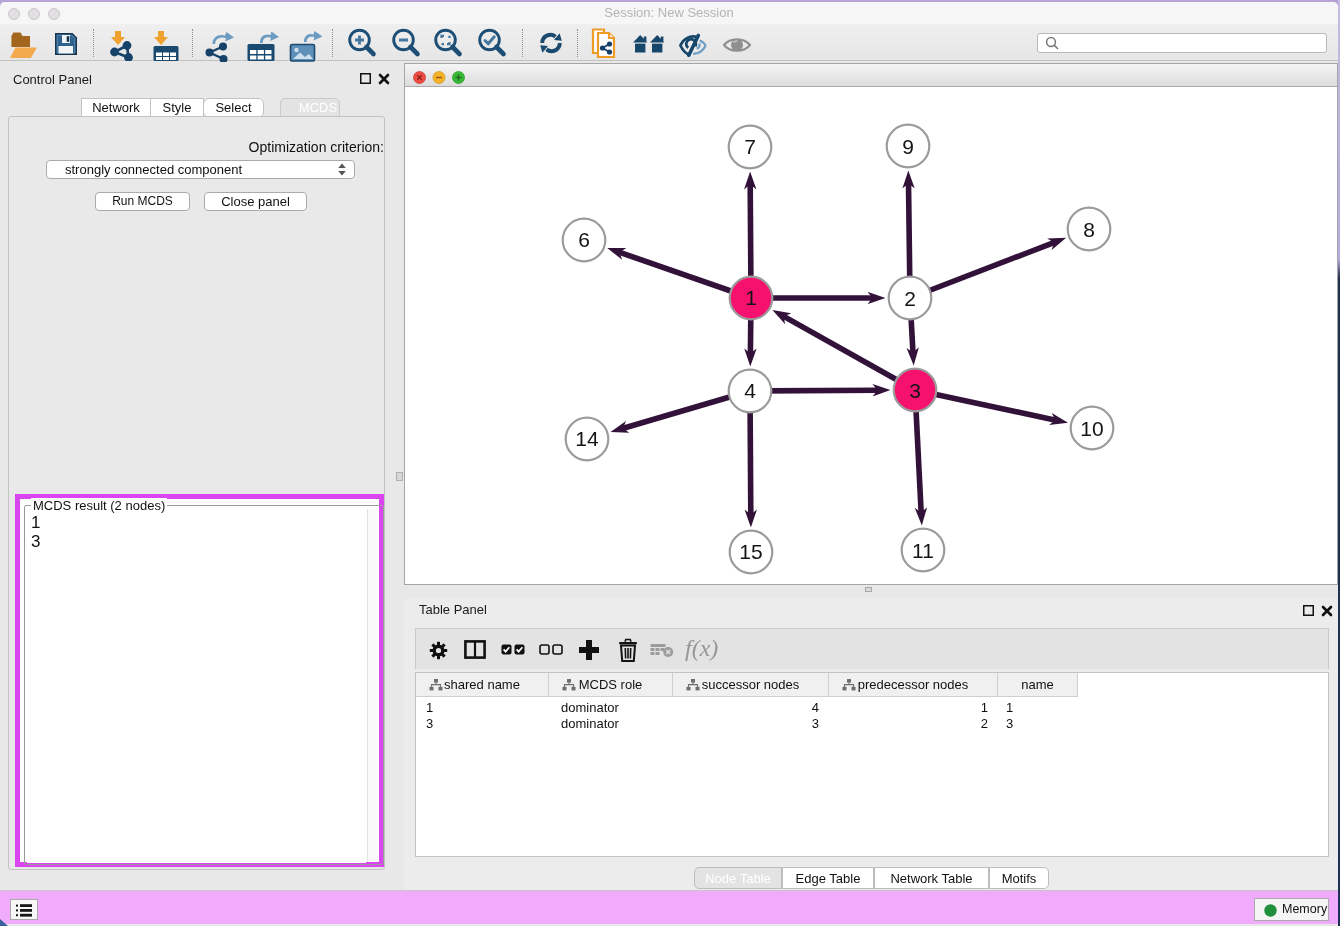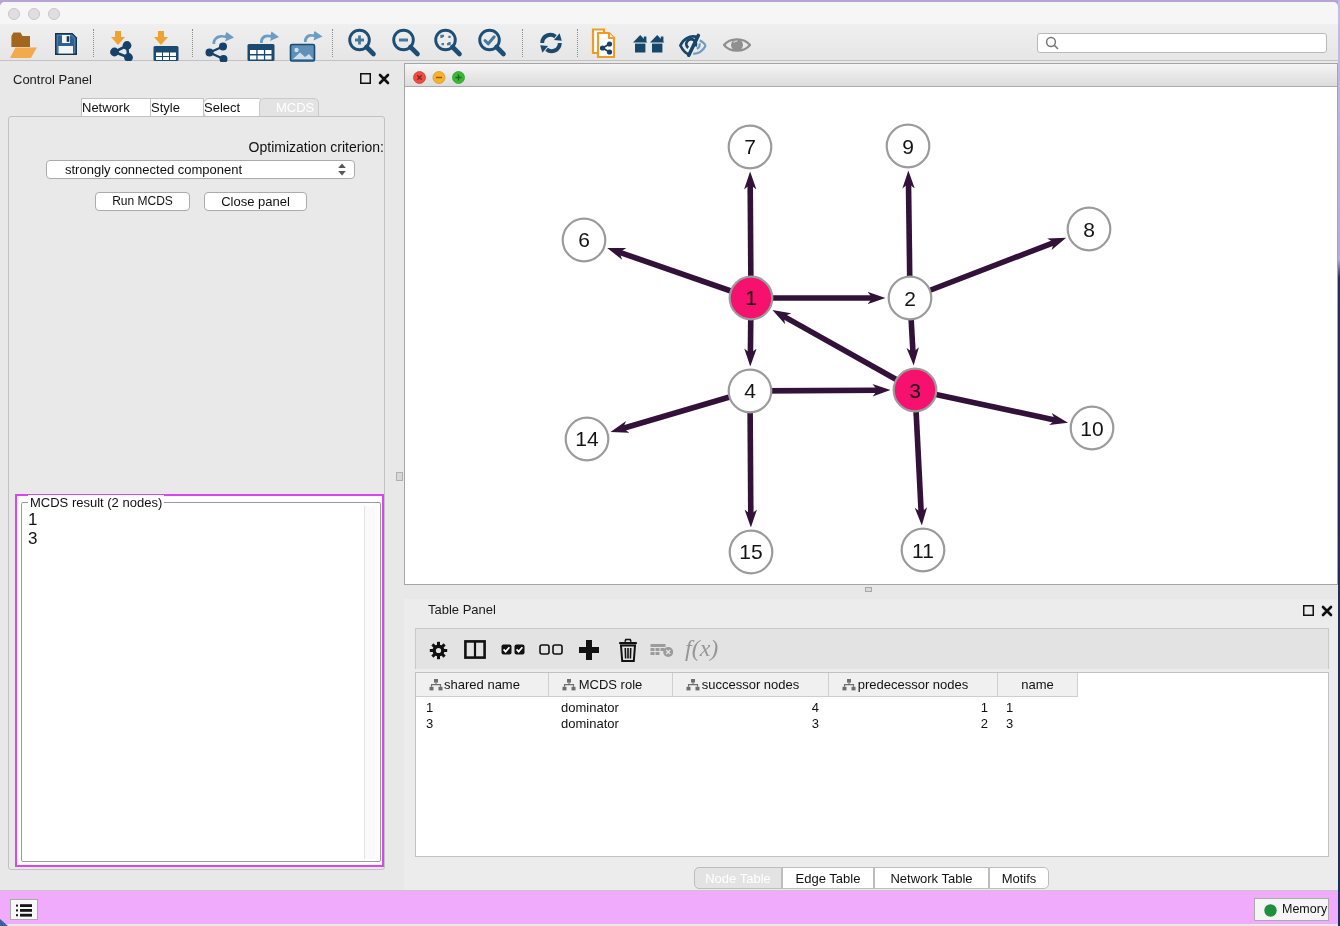--- a/index.html
+++ b/index.html
@@ -10,55 +10,56 @@
 #titlebar { position:absolute; left:0; top:0; width:100%; height:22px; background:#f6f6f6; }
 .tl { position:absolute; top:6px; width:12px; height:12px; border-radius:50%; background:#e0dee0; border:1px solid #c9c7c9; }
 #title { position:absolute; top:3px; left:0; width:100%; text-align:center; font-size:13px; color:#b4b4b4; }
 #toolbar { position:absolute; left:0; top:22px; width:100%; height:37px; background:linear-gradient(#efefef,#e6e6e6); border-bottom:1px solid #c2c2c2; }
 .sep { position:absolute; top:5px; height:28px; width:1px; border-left:1px dotted #8f8f8f; }
 #searchbox { position:absolute; left:1037px; top:9px; width:290px; height:20px; background:#fff; border:1px solid #b9b9b9; border-radius:3px; }
 
 #cp-head { position:absolute; left:0; top:61px; width:392px; height:30px; }
 #cp-title { position:absolute; left:13px; top:9px; font-size:13px; color:#1a1a1a; }
 #cp-tabs { position:absolute; left:0; top:96px; width:392px; height:21px; }
-.tab { position:absolute; top:0; height:20px; background:#fff; border:1px solid #c2c2c2; font-size:13px; color:#111; text-align:left; line-height:17px; }
+.tab { position:absolute; top:0; height:20px; background:#fff; border:1px solid #c2c2c2; font-size:13px; color:#111; text-align:center; line-height:17px; }
 #cp-body { position:absolute; left:8px; top:114px; width:377px; height:754px; background:#e9e9e9; border:1px solid #c2c2c2; border-radius:3px; }
-#cp-white { position:absolute; left:6px; top:377px; width:369px; height:373px; background:#fff; border:2px solid #d946ef;padding-left:17px; }
+#cp-white { position:absolute; left:6px; top:377px; width:369px; height:373px; background:#fff; border:5px solid #d946ef;padding-left:17px; }
 #fieldset { position:absolute; left:4px; top:6px; width:360px; height:360px; border:1px solid #9a9a9a; border-radius:2px; }
 #fieldlabel { position:absolute; left:6px; top:-8px; background:#fff; padding:0 2px; font-size:13px; color:#111; }
 #resultarea { position:absolute; left:2px; top:8px; width:339px; height:349px; background:#fff; font-size:17px; color:#111; line-height:18.5px; padding-left:4px; }
 #resultscroll { position:absolute; right:5px; top:3px; width:11px; height:353px; background:#fafafa; border-left:1px solid #e3e3e3; }
 
 #divider { position:absolute; left:393px; top:61px; width:11px; height:829px; background:#e8e8e8; }
 
 #netwin { position:absolute; left:404px; top:61px; width:934px; height:522px; background:#fff; border:1px solid #a5a5a5; }
 #net-titlebar { position:absolute; left:0; top:0; width:100%; height:23px; background:linear-gradient(#f5f5f5,#dcdcdc); border-bottom:1px solid #ababab; }
 #net-title { position:absolute; width:100%; text-align:center; top:6px; font-size:13px; font-weight:bold; color:#222; }
 #canvas { position:absolute; left:0; top:24px; width:932px; height:496px; background:#fff; }
 
 #tp { position:absolute; left:404px; top:597px; width:934px; height:293px; background:#ececec; }
-#tp-title { position:absolute; left:24px; top:3px; font-size:13px; color:#1a1a1a; }
+#tp-title { position:absolute; left:15px; top:3px; font-size:13px; color:#1a1a1a; }
 #tp-toolbar { position:absolute; left:11px; top:29px; width:914px; height:41px; background:#e3e3e3; border:1px solid #c9c9c9; border-bottom:none; }
 #tp-table { position:absolute; left:11px; top:73px; width:914px; height:185px; background:#fff; border:1px solid #c2c2c2; }
 .th { position:absolute; top:0; height:24px; background:#f0f0f0; border-right:1px solid #cfcfcf; border-bottom:1px solid #cfcfcf; font-size:13px; color:#111; text-align:center; line-height:23px; }
 .hicon { position:absolute; left:13px; top:6px; }
 .td { position:absolute; font-size:13px; color:#111; height:16px; line-height:16px; }
 .btab { position:absolute; top:0; height:22px; background:#fff; border:1px solid #bdbdbd; font-size:13px; color:#111; text-align:center; line-height:21px; }
 
 #statusbar { position:absolute; left:0; top:888px; width:1338px; height:34px; background:#f0abfc; border-top:1px solid #c6c6c6;text-align:right; }
 #memostub { position:absolute; left:1254px; top:7px; width:75px; height:23px; background:#f5f5f5; border:1px solid #ababab; font-size:12.5px; color:#111; }
 #listbtn { position:absolute; left:10px; top:8px; width:28px; height:21px; background:#f7f7f7; border:1px solid #a9a9a9; }
 </style>
 </head>
 <body>
 <div id="win">
   <div id="titlebar">
     <div class="tl" style="left:8px;"></div>
     <div class="tl" style="left:28px;"></div>
     <div class="tl" style="left:48px;"></div>
+    <div id="title">Session: New Session</div>
   </div>
   <div id="toolbar">
 
     <svg class="abs" style="left:7px;top:6px;" width="30" height="29" viewBox="0 0 30 29">
       <path d="M4.4,6 L6.5,2.5 L13.5,2.5 L15.5,6 L23,6 L23,17 L4.4,17 Z" fill="#a2661e"></path>
       <path d="M3,28 L23.9,28 L29.9,17.5 L8.4,17.5 Z" fill="#f3a94e"></path>
     </svg>
 
     <svg class="abs" style="left:54px;top:8px;" width="24" height="24" viewBox="0 0 24 24">
       <path d="M1,1 L18.5,1 L23,5.5 L23,23 L1,23 Z" fill="#16344e"></path>
@@ -225,21 +226,21 @@
         <rect x="0.75" y="0.75" width="9.5" height="9.5" fill="none" stroke="#111" stroke-width="1.5"></rect>
       </svg>
     <svg width="12" height="12" style="position:absolute;left:378px;top:10px;" viewBox="0 0 12 12">
         <path d="M2,2 L10,10 M10,2 L2,10" stroke="#111" stroke-width="2.6" stroke-linecap="round"></path>
       </svg>
   </div>
   <div id="cp-tabs">
     <div class="tab" style="left:81px; width:70px;">Network</div>
     <div class="tab" style="left:150px; width:54px;">Style</div>
     <div class="tab" style="left:203px; width:61px;border-radius:6px;">Select</div>
-    <div class="tab" style="left:259px; width:60px; background:#e3e3e3; color:#fff; border-radius:5px 5px 0 0; border-color:#cacaca;padding-left:16px;">MCDS</div>
+    <div class="tab" style="left:280px; width:60px; background:#e3e3e3; color:#fff; border-radius:5px 5px 0 0; border-color:#cacaca;padding-left:16px;">MCDS</div>
   </div>
   <div id="cp-body">
     <div style="position:absolute; left:0; top:22px; width:100%; text-align:right; font-size:14px; color:#111;">Optimization criterion:</div>
     <div style="position:absolute; left:37px; top:43px; width:309px; height:19px; background:#fff; border:1px solid #ababab; border-radius:4px; font-size:13px; color:#111; line-height:17px; padding-left:18px;">strongly connected component
       <svg width="10" height="13" style="position:absolute; right:7px; top:2px;" viewBox="0 0 10 13">
           <path d="M5,0.5 L8.8,5 L1.2,5 Z" fill="#555"></path>
           <path d="M5,12.5 L8.8,8 L1.2,8 Z" fill="#555"></path>
         </svg>
     </div>
     <div style="position:absolute; left:86px; top:75px; width:95px; height:19px; background:#fff; border:1px solid #ababab; border-radius:4px; font-size:12px; color:#111; text-align:center; line-height:17px;">Run MCDS</div>

